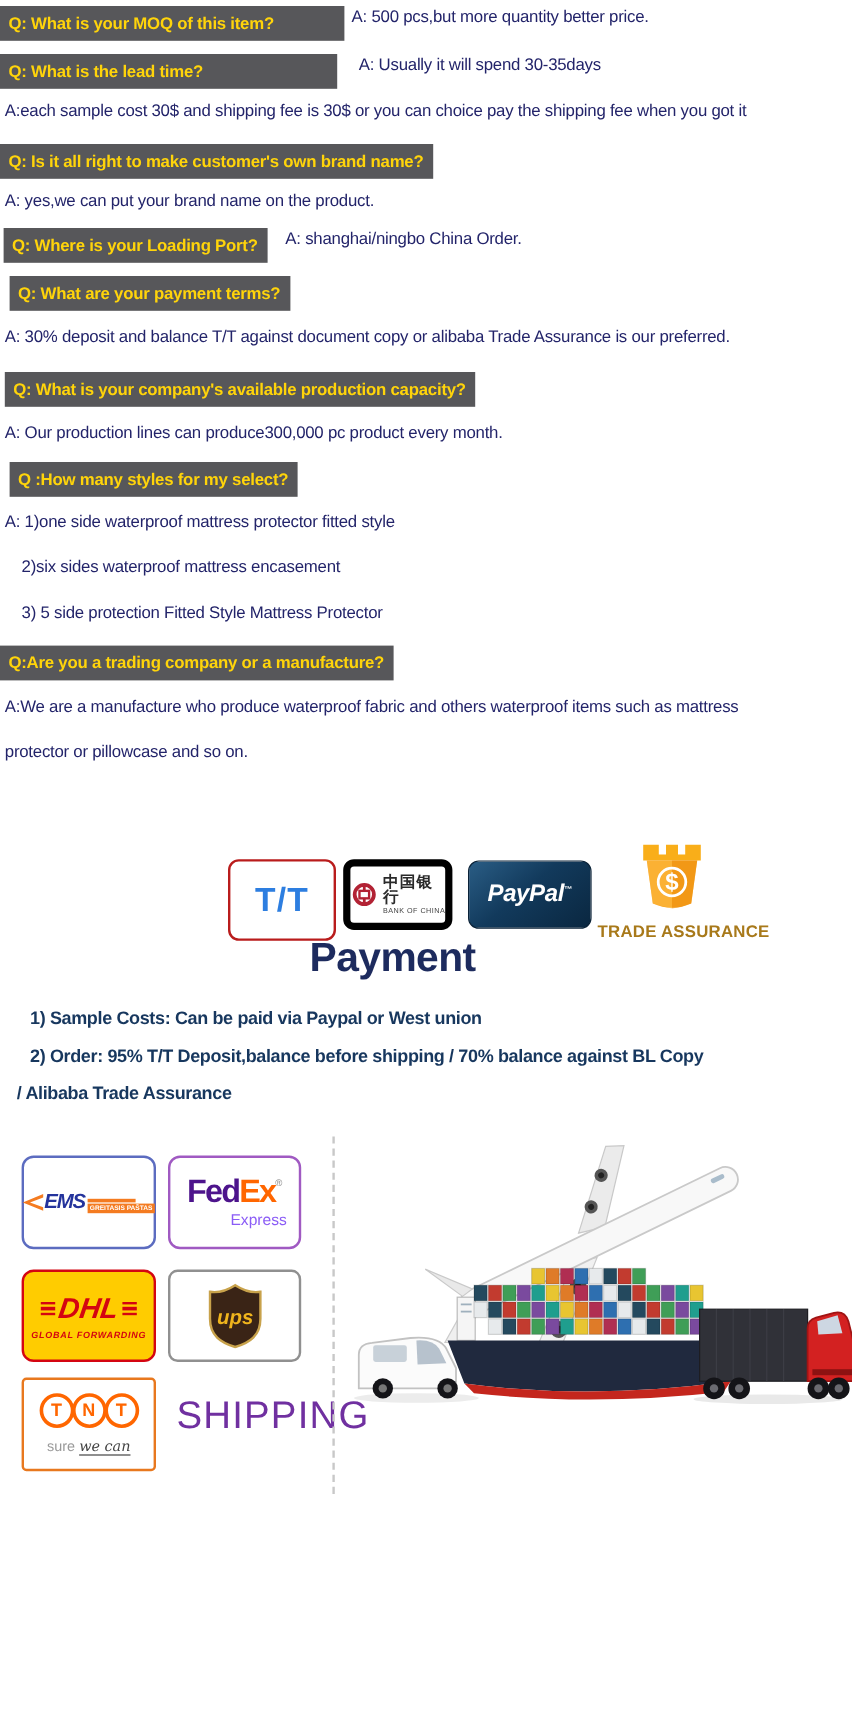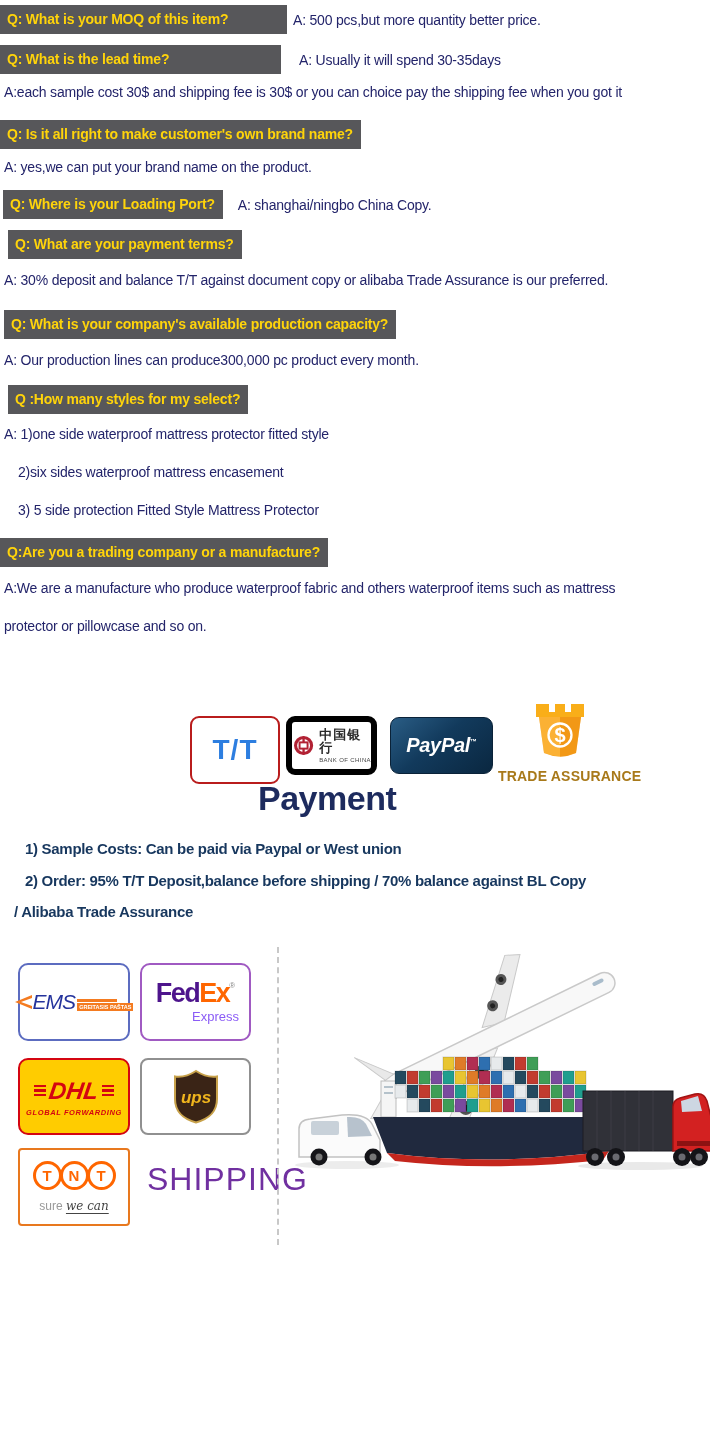--- a/index.html
+++ b/index.html
@@ -1,21 +1,21 @@
 <!DOCTYPE html>
 <html><head>
 <meta charset="utf-8">
 <style>
   html,body{margin:0;padding:0;background:#fff;}
   body{width:720px;height:1431px;font-family:"Liberation Sans",sans-serif;position:relative;overflow:hidden;}
   .page{position:relative;width:720px;height:1431px;background:#fff;}
 
   
   .faq{position:absolute;left:0;top:0;width:720px;}
-  .faq-row{display:flex;align-items:center;}
+  .faq-row{display:flex;align-items:flex-start;}
   .qbar{
     background:#57575a;color:#ffd40a;font-weight:bold;font-size:14px;
     letter-spacing:-0.2px;line-height:29px;height:29px;padding:0 8px 0 7px;
     width:max-content;white-space:nowrap;
   }
   .ans{
     color:#23246a;font-size:14px;letter-spacing:-0.2px;line-height:16px;
     white-space:nowrap;width:max-content;
   }
 
@@ -34,21 +34,21 @@
   .trade-badge{position:absolute;left:532px;top:697px;width:56px;height:70px;}
   .trade-label{position:absolute;left:498px;top:768px;width:140px;text-align:center;
     color:#a8791a;font-weight:bold;font-size:14px;letter-spacing:0.2px;white-space:nowrap;}
   .pay-title{position:absolute;left:258px;top:779px;color:#1d2b5e;font-weight:bold;font-size:34px;letter-spacing:-0.5px;}
   .pay-note{position:absolute;color:#17375e;font-weight:bold;font-size:15px;letter-spacing:-0.3px;white-space:nowrap;}
 
   
   .ship-card{position:absolute;box-sizing:border-box;background:#fff;display:flex;flex-direction:column;align-items:center;justify-content:center;}
   .ems-card{left:18px;top:963px;width:112px;height:78px;border:2px solid #5c6cc0;border-radius:10px;}
   .ems-row{display:flex;align-items:center;}
-  .ems-text{color:#24339c;font-weight:normal;font-style:italic;font-size:21px;letter-spacing:-1px;}
+  .ems-text{color:#24339c;font-weight:bold;font-style:italic;font-size:17px;letter-spacing:-1px;}
   .ems-sub-col{display:flex;flex-direction:column;margin-left:2px;margin-top:6px;}
   .ems-bar{width:40px;height:3px;background:#f47b20;margin-bottom:1px;}
   .ems-sub{background:#f47b20;color:#fff;font-size:5.5px;font-weight:bold;padding:1px 2px;white-space:nowrap;}
   .fedex-card{left:140px;top:963px;width:111px;height:78px;border:2px solid #a05ac2;border-radius:10px;}
   .fedex-row{display:flex;align-items:flex-start;line-height:1;}
   .fed{color:#4d148c;font-weight:bold;font-size:27px;letter-spacing:-1.5px;}
   .ex{color:#ff6600;font-weight:bold;font-size:27px;letter-spacing:-1.5px;}
   .fedex-reg{font-size:8px;color:#888;margin-top:2px;}
   .fedex-sub{color:#8b5cf6;font-size:13px;align-self:flex-end;margin-right:10px;margin-top:2px;}
   .dhl-card{left:18px;top:1058px;width:112px;height:77px;border:2px solid #d40511;border-radius:10px;background:#ffcc00;}
@@ -87,21 +87,21 @@
       <div class="ans" style="margin-left:18px">A: Usually it will spend 30-35days</div>
     </div>
 
     <div class="ans" style="margin-top:10px;margin-left:4px">A:each sample cost 30$ and shipping fee is 30$ or you can choice pay the shipping fee when you got it</div>
 
     <div class="qbar" style="margin-top:20px">Q: Is it all right to make customer's own brand name?</div>
     <div class="ans" style="margin-top:10px;margin-left:4px">A: yes,we can put your brand name on the product.</div>
 
     <div class="faq-row" style="margin-top:15px">
       <div class="qbar" style="margin-left:3px">Q: Where is your Loading Port?</div>
-      <div class="ans" style="margin-left:15px">A: shanghai/ningbo China Copy.</div>
+      <div class="ans" style="margin-left:15px">A: shanghai/ningbo China Order.</div>
     </div>
 
     <div class="qbar" style="margin-top:11px;margin-left:8px">Q: What are your payment terms?</div>
     <div class="ans" style="margin-top:13px;margin-left:4px">A: 30% deposit and balance T/T against document copy or alibaba Trade Assurance is our preferred.</div>
 
     <div class="qbar" style="margin-top:22px;margin-left:4px">Q: What is your company's available production capacity?</div>
     <div class="ans" style="margin-top:13px;margin-left:4px">A: Our production lines can produce300,000 pc product every month.</div>
 
     <div class="qbar" style="margin-top:17px;margin-left:8px">Q :How many styles for my select?</div>
     <div class="ans" style="margin-top:12px;margin-left:4px">A: 1)one side waterproof mattress protector fitted style</div>

